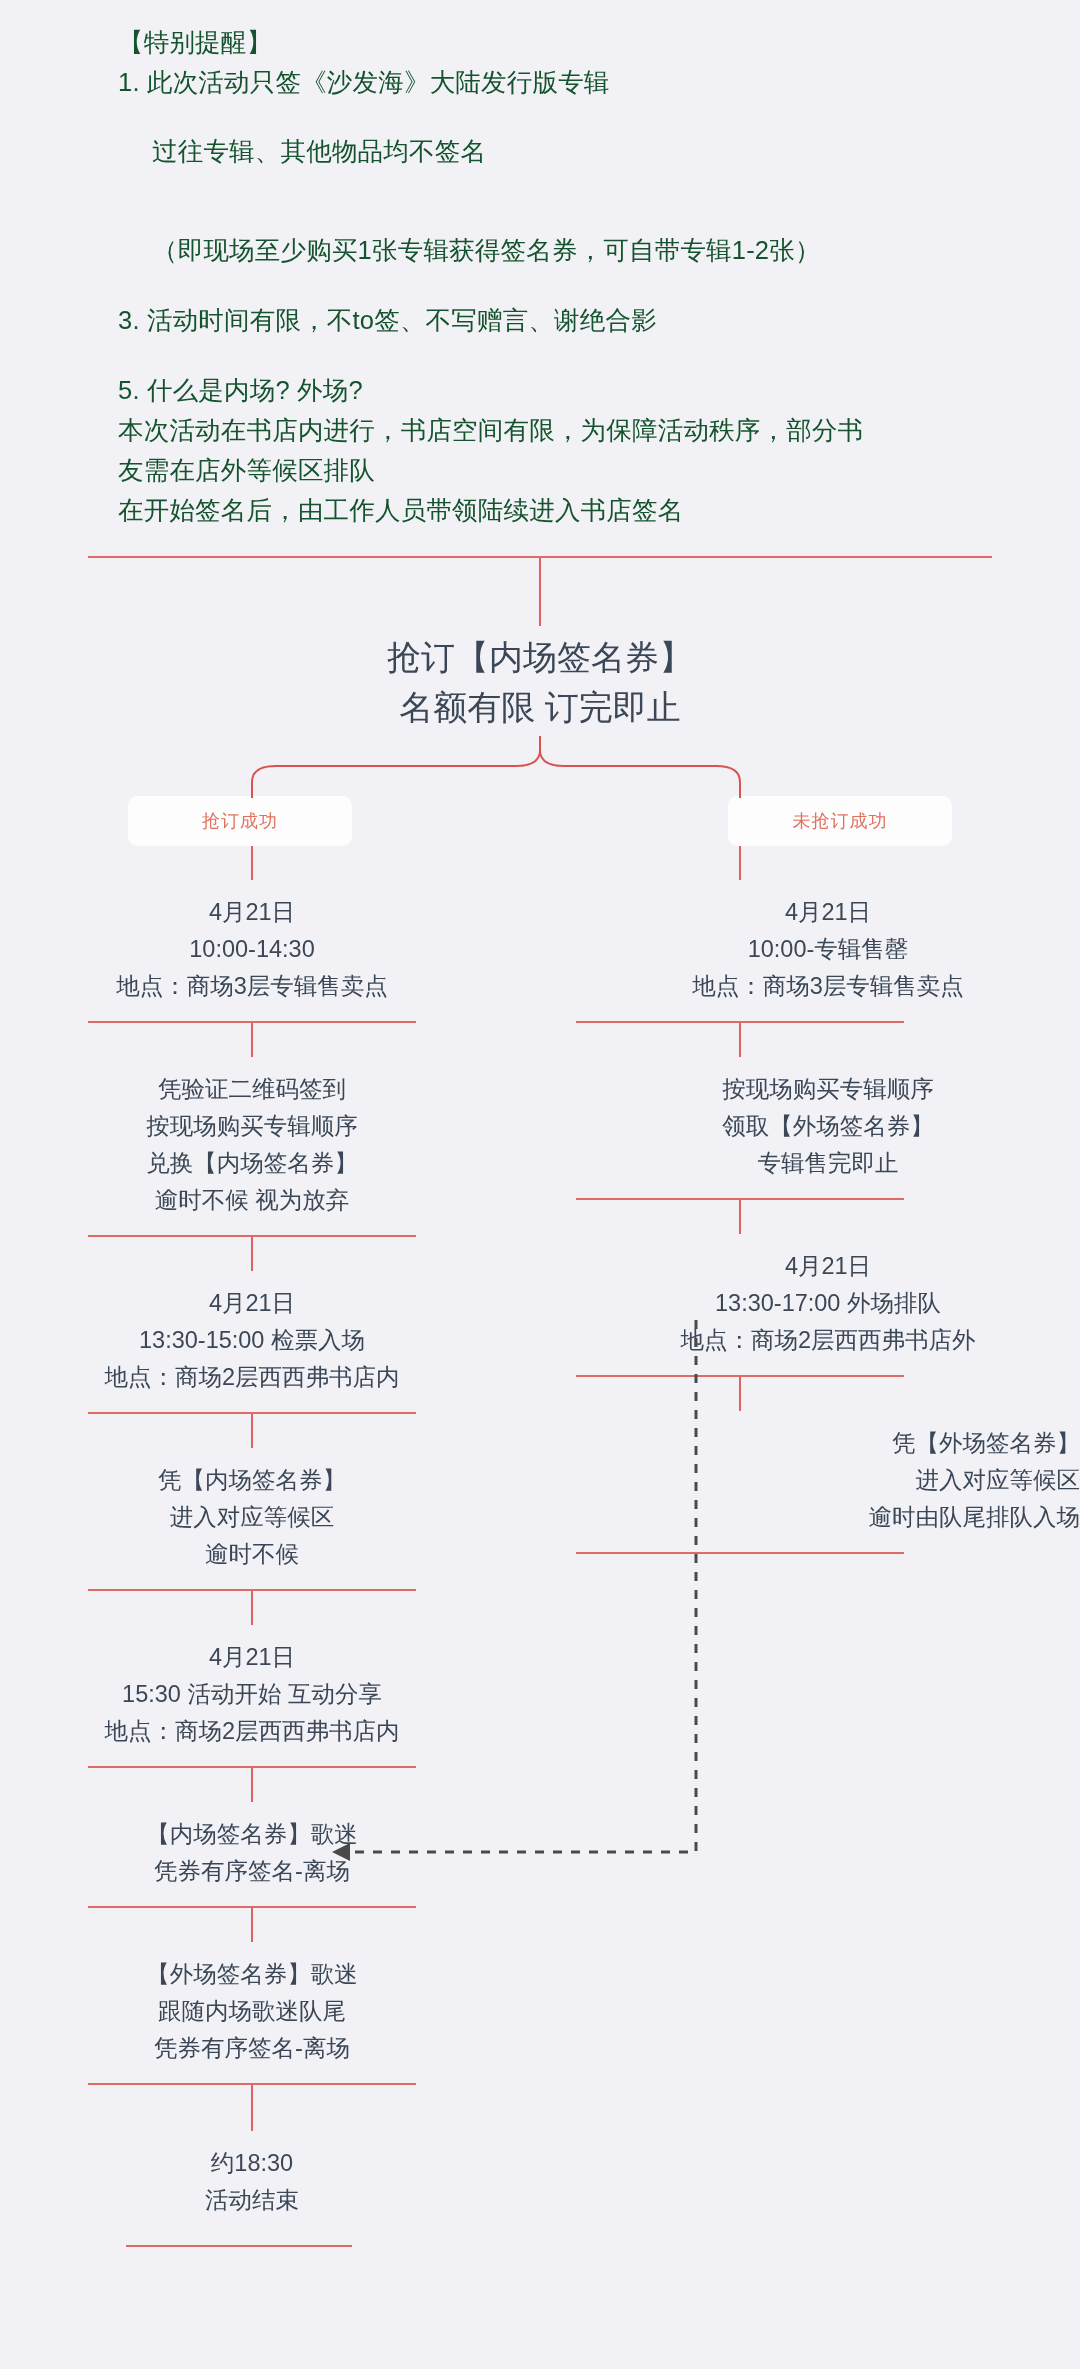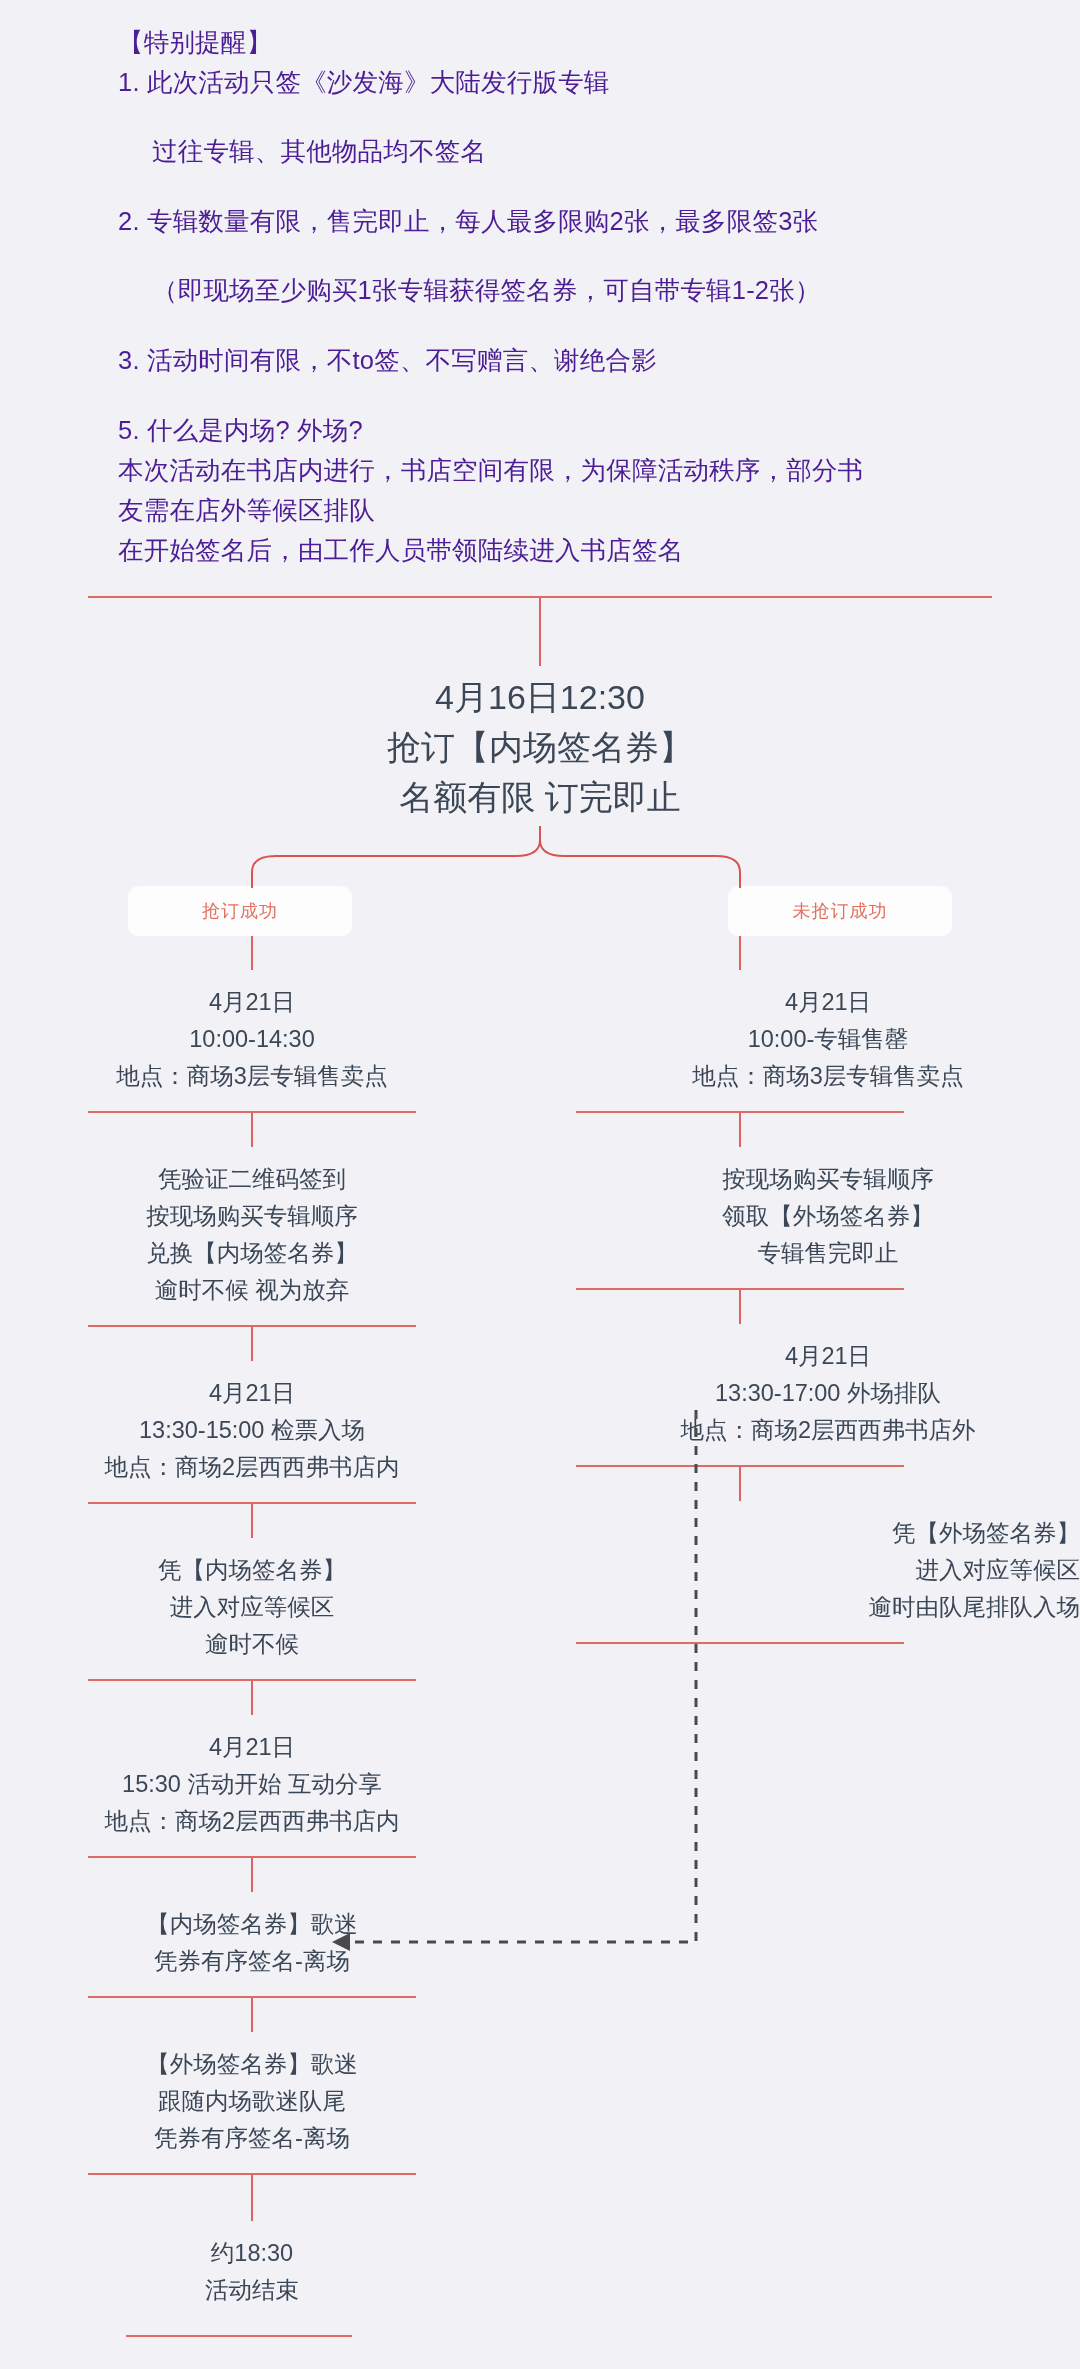--- a/index.html
+++ b/index.html
@@ -19,21 +19,21 @@
     overflow:hidden;
   }
 
   
   .notice{
     padding:22px 0 8px 118px;
   }
   .notice .nl{
     font-size:25.5px;
     line-height:40px;
-    color:#4c1d95;
+    color:#14532d;
     letter-spacing:0.2px;
     white-space:pre;
   }
   .notice .nl.indent{ padding-left:34px;margin-top:29px; }
   .notice .gap{ height:30px; }
 
   
   .flow{
     position:relative;
     margin-top:18px;
@@ -126,38 +126,36 @@
 </head>
 <body>
 
 <div class="page">
 
   <div class="notice">
     <div class="nl">【特别提醒】</div>
     <div class="nl">1. 此次活动只签《沙发海》大陆发行版专辑</div>
     <div class="nl indent">过往专辑、其他物品均不签名</div>
     <div class="gap"></div>
-    <div class="nl">2. 专辑数量有限，售完即止，每人最多限购2张，最多限签3张</div>
     <div class="nl indent">（即现场至少购买1张专辑获得签名券，可自带专辑1-2张）</div>
     <div class="gap"></div>
     <div class="nl">3. 活动时间有限，不to签、不写赠言、谢绝合影</div>
     <div class="gap"></div>
     <div class="nl">5. 什么是内场? 外场?</div>
     <div class="nl">本次活动在书店内进行，书店空间有限，为保障活动秩序，部分书</div>
     <div class="nl">友需在店外等候区排队</div>
     <div class="nl">在开始签名后，由工作人员带领陆续进入书店签名</div>
   </div>
 
   <div class="flow">
 
     <div class="hrule full"></div>
     <div class="vline" style="height:68px;"></div>
 
     <div class="center-title">
-      <div>4月16日12:30</div>
       <div>抢订【内场签名券】</div>
       <div>名额有限 订完即止</div>
     </div>
 
     <div class="fork">
       <svg width="1080" height="62" viewBox="0 0 1080 62" xmlns="http://www.w3.org/2000/svg">
         <path d="M540 0 L540 14 Q540 30 516 30 L276 30 Q252 30 252 46 L252 62" fill="none" stroke="#d9534f" stroke-width="2"></path>
         <path d="M540 0 L540 14 Q540 30 564 30 L716 30 Q740 30 740 46 L740 62" fill="none" stroke="#d9534f" stroke-width="2"></path>
       </svg>
     </div>

